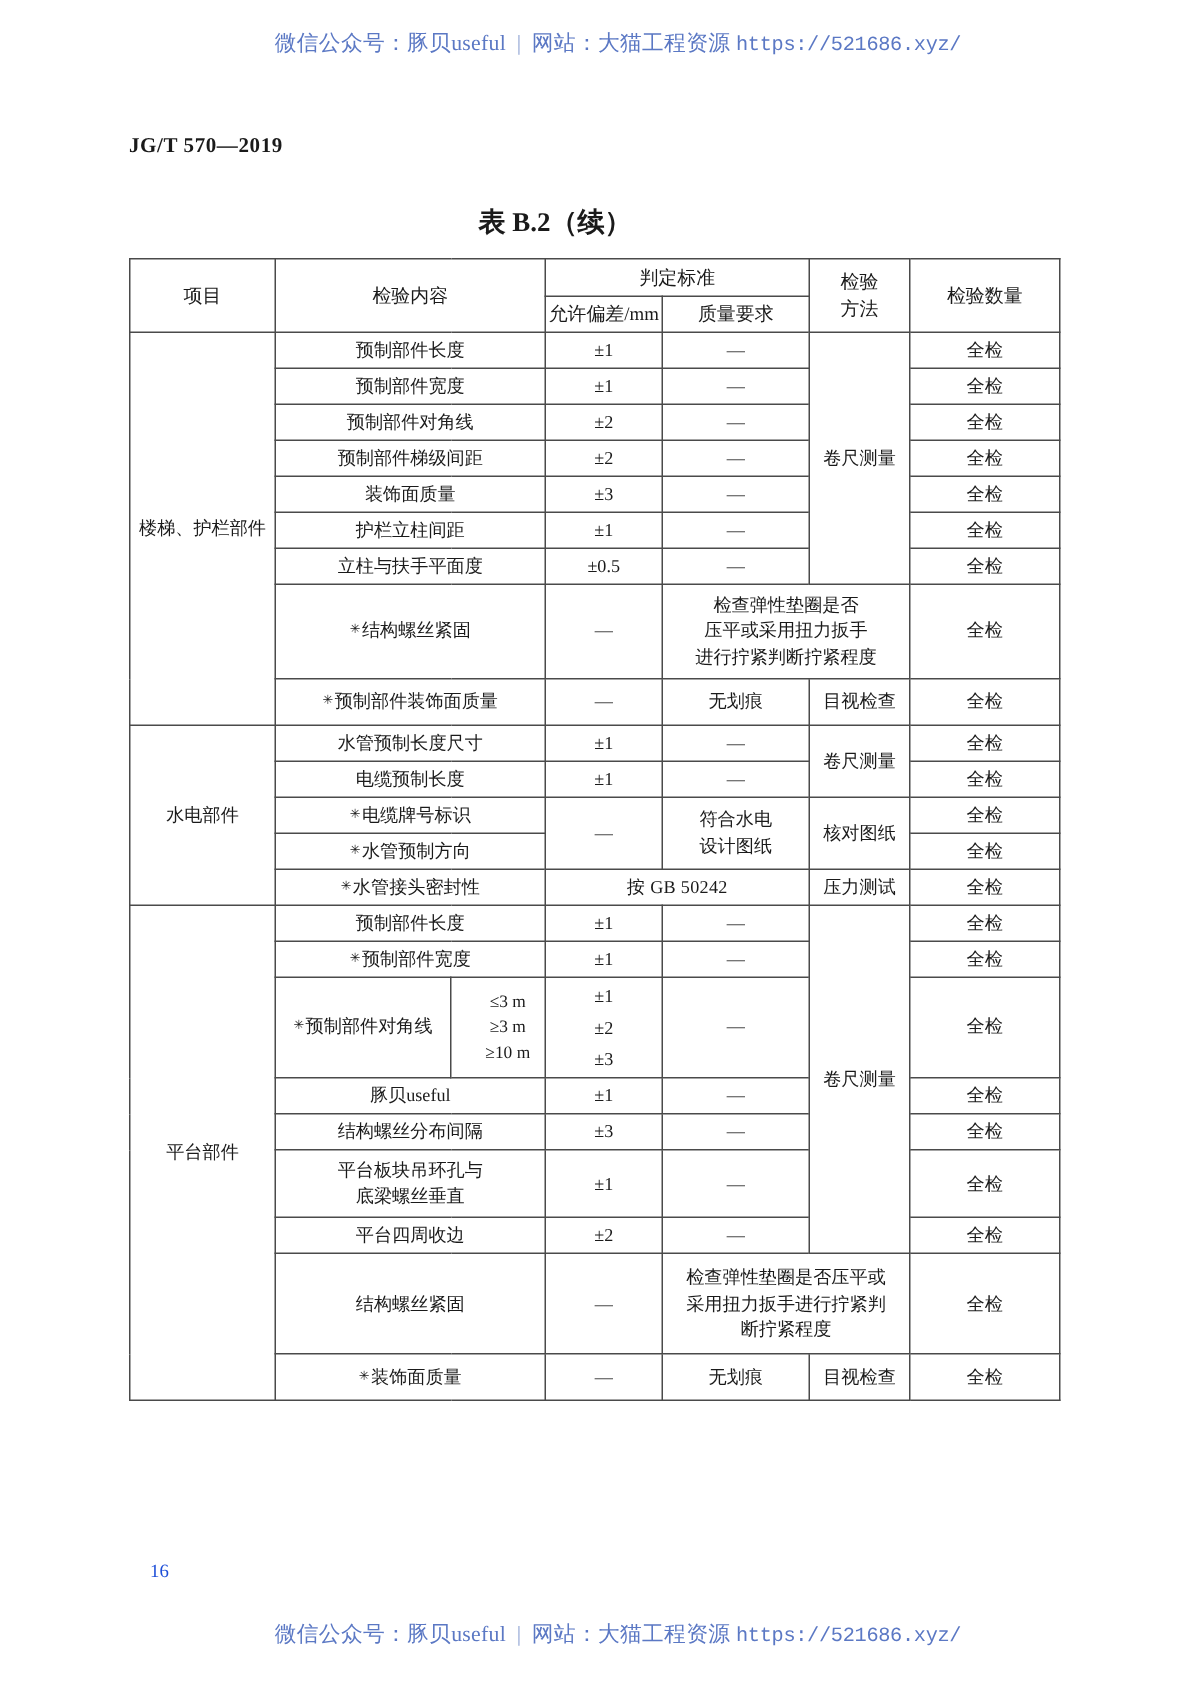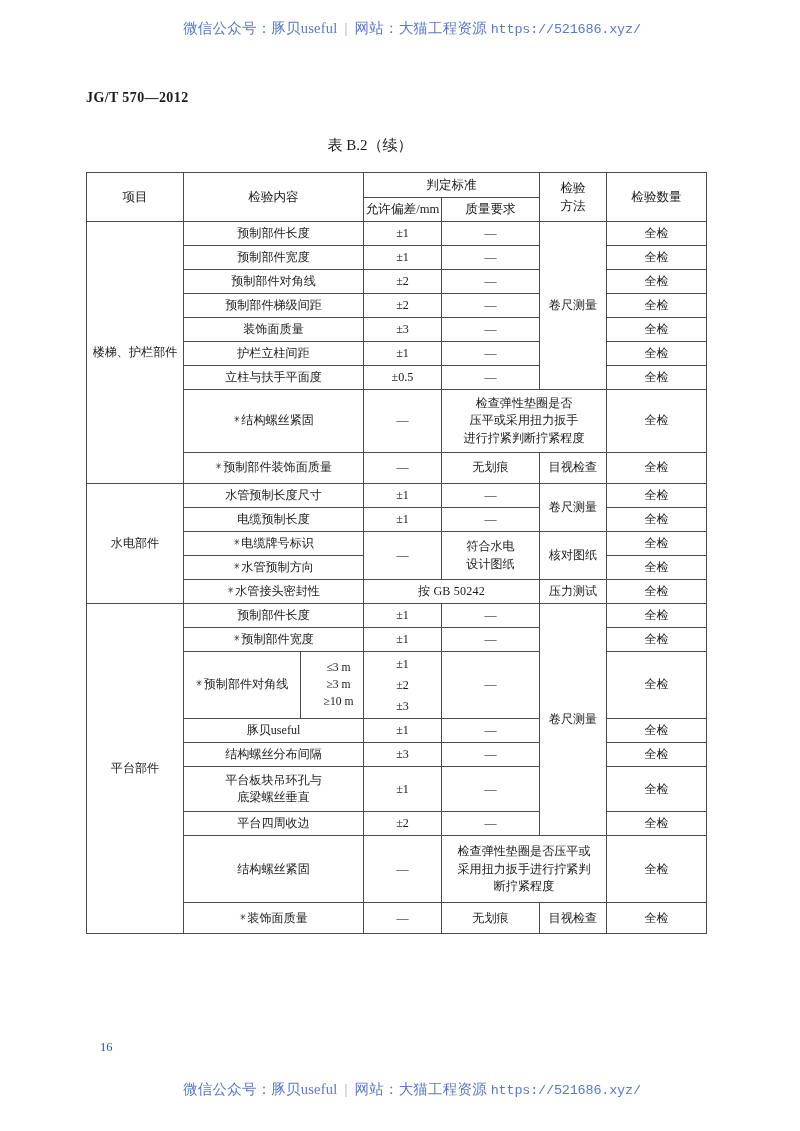--- a/index.html
+++ b/index.html
@@ -48,22 +48,22 @@
     font-size: 14px;
     font-weight: bold;
     letter-spacing: 0.4px;
   }
   .table-caption {
     position: absolute;
     left: 0;
     top: 136px;
     width: 740px;
     text-align: center;
-    font-size: 15px;
-    font-weight: normal;
+    font-size: 18px;
+    font-weight: bold;
   }
 
   
   .page-number {
     position: absolute;
     left: 100px;
     top: 1040px;
     font-size: 12.5px;
     color: #1d4ed8;
   }
@@ -123,21 +123,21 @@
   }
   .dash { color: #333; }
 </style>
 </head>
 <body>
 
 <div class="watermark watermark-top">
   <span>微信公众号：豚贝useful</span><span class="wm-sep">|</span><span>网站：大猫工程资源</span> <span class="wm-url">https://521686.xyz/</span>
 </div>
 
-<div class="std-code">JG/T 570—2012</div>
+<div class="std-code">JG/T 570—2019</div>
 <div class="table-caption">表 B.2（续）</div>
 
 <div class="tbl-wrap">
 <table class="insp">
   <colgroup>
     <col style="width:97px">
     <col style="width:117px">
     <col style="width:63px">
     <col style="width:78px">
     <col style="width:98px">

